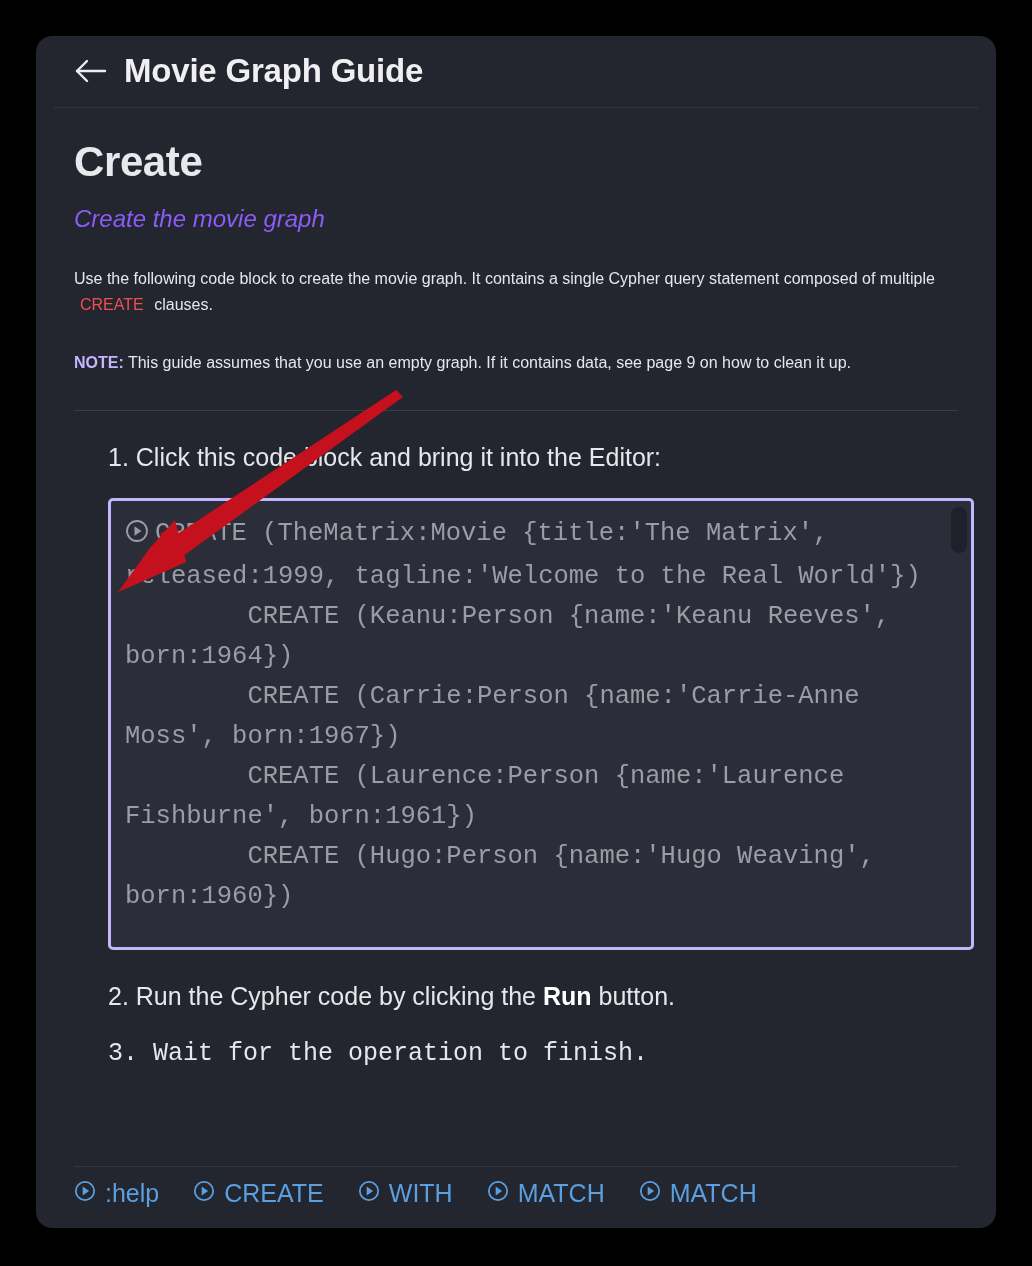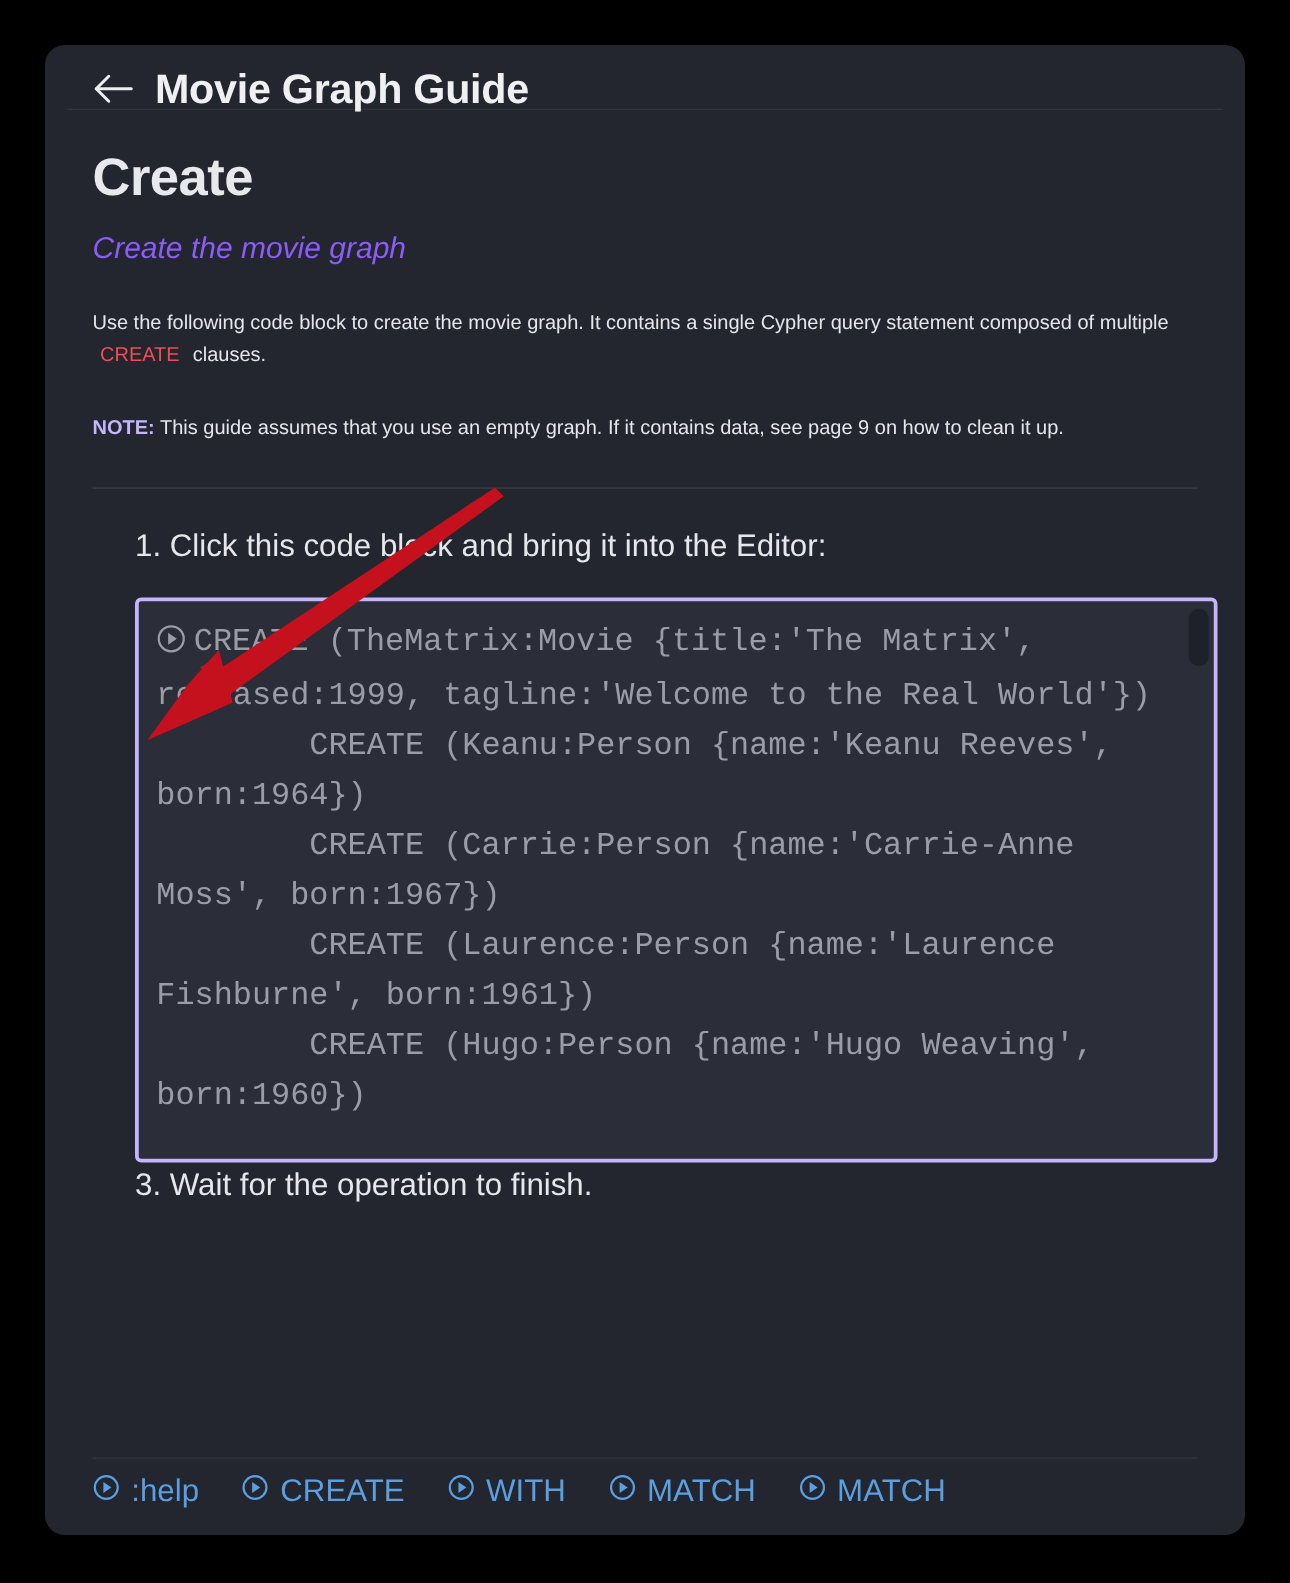--- a/index.html
+++ b/index.html
@@ -25,21 +25,21 @@
     border-radius: 16px;
     box-sizing: border-box;
     overflow: hidden;
   }
 
   
   .guide-header {
     display: flex;
     align-items: center;
     gap: 16px;
-    padding: 18px 0 0 20px;
+    padding: 18px 0 20px 20px;
     border-bottom: 1px solid #34363f;
     margin: 0 18px 0 18px;
   }
   .back-arrow {
     width: 34px;
     height: 28px;
     flex: 0 0 auto;
     cursor: pointer;
   }
   .back-arrow svg { display: block; }
@@ -98,21 +98,21 @@
   }
 
   .step {
     font-size: 25px;
     color: #e6e7eb;
     font-weight: 300;
     line-height: 1.5;
     margin: 28px 0 0 34px;
   }
   .step b { font-weight: bold; color: #ffffff; }
-  .step.tight { margin-top: 0; }
+  .step.tight { margin-top: 19px; font-family: Liberation Mono, monospace; }
 
   
   .code-block {
     position: relative;
     margin: 22px 0 0 34px;
     width: 866px;
     height: 452px;
     background: #2b2d38;
     border: 3px solid #c4b5fd;
     border-radius: 5px;
@@ -218,20 +218,25 @@
               <circle cx="12" cy="12" r="10" fill="none" stroke="#9a9ca6" stroke-width="1.8"></circle>
               <path d="M9.5 7.2 L16.5 12 L9.5 16.8 Z" fill="#9a9ca6"></path>
             </svg></span><span>CREATE (TheMatrix:Movie {title:'The Matrix', released:1999, tagline:'Welcome to the Real World'})
         CREATE (Keanu:Person {name:'Keanu Reeves', born:1964})
         CREATE (Carrie:Person {name:'Carrie-Anne Moss', born:1967})
         CREATE (Laurence:Person {name:'Laurence Fishburne', born:1961})
         CREATE (Hugo:Person {name:'Hugo Weaving', born:1960})</span></div>
       <div class="code-scrollbar"></div>
     </div>
 
+    <div class="step">
+      <span>2. Run the Cypher code by clicking the</span>
+      <b>Run</b>
+      <span>button.</span>
+    </div>
 
     <div class="step tight">3. Wait for the operation to finish.</div>
   </div>
 
   <div class="guide-footer">
     <span class="footer-link">
       <span>
         <svg viewBox="0 0 24 24" width="22" height="22" aria-hidden="true">
             <circle cx="12" cy="12" r="10" fill="none" stroke="#5a9fe0" stroke-width="1.9"></circle>
             <path d="M9.5 7.2 L16.5 12 L9.5 16.8 Z" fill="#5a9fe0"></path>

